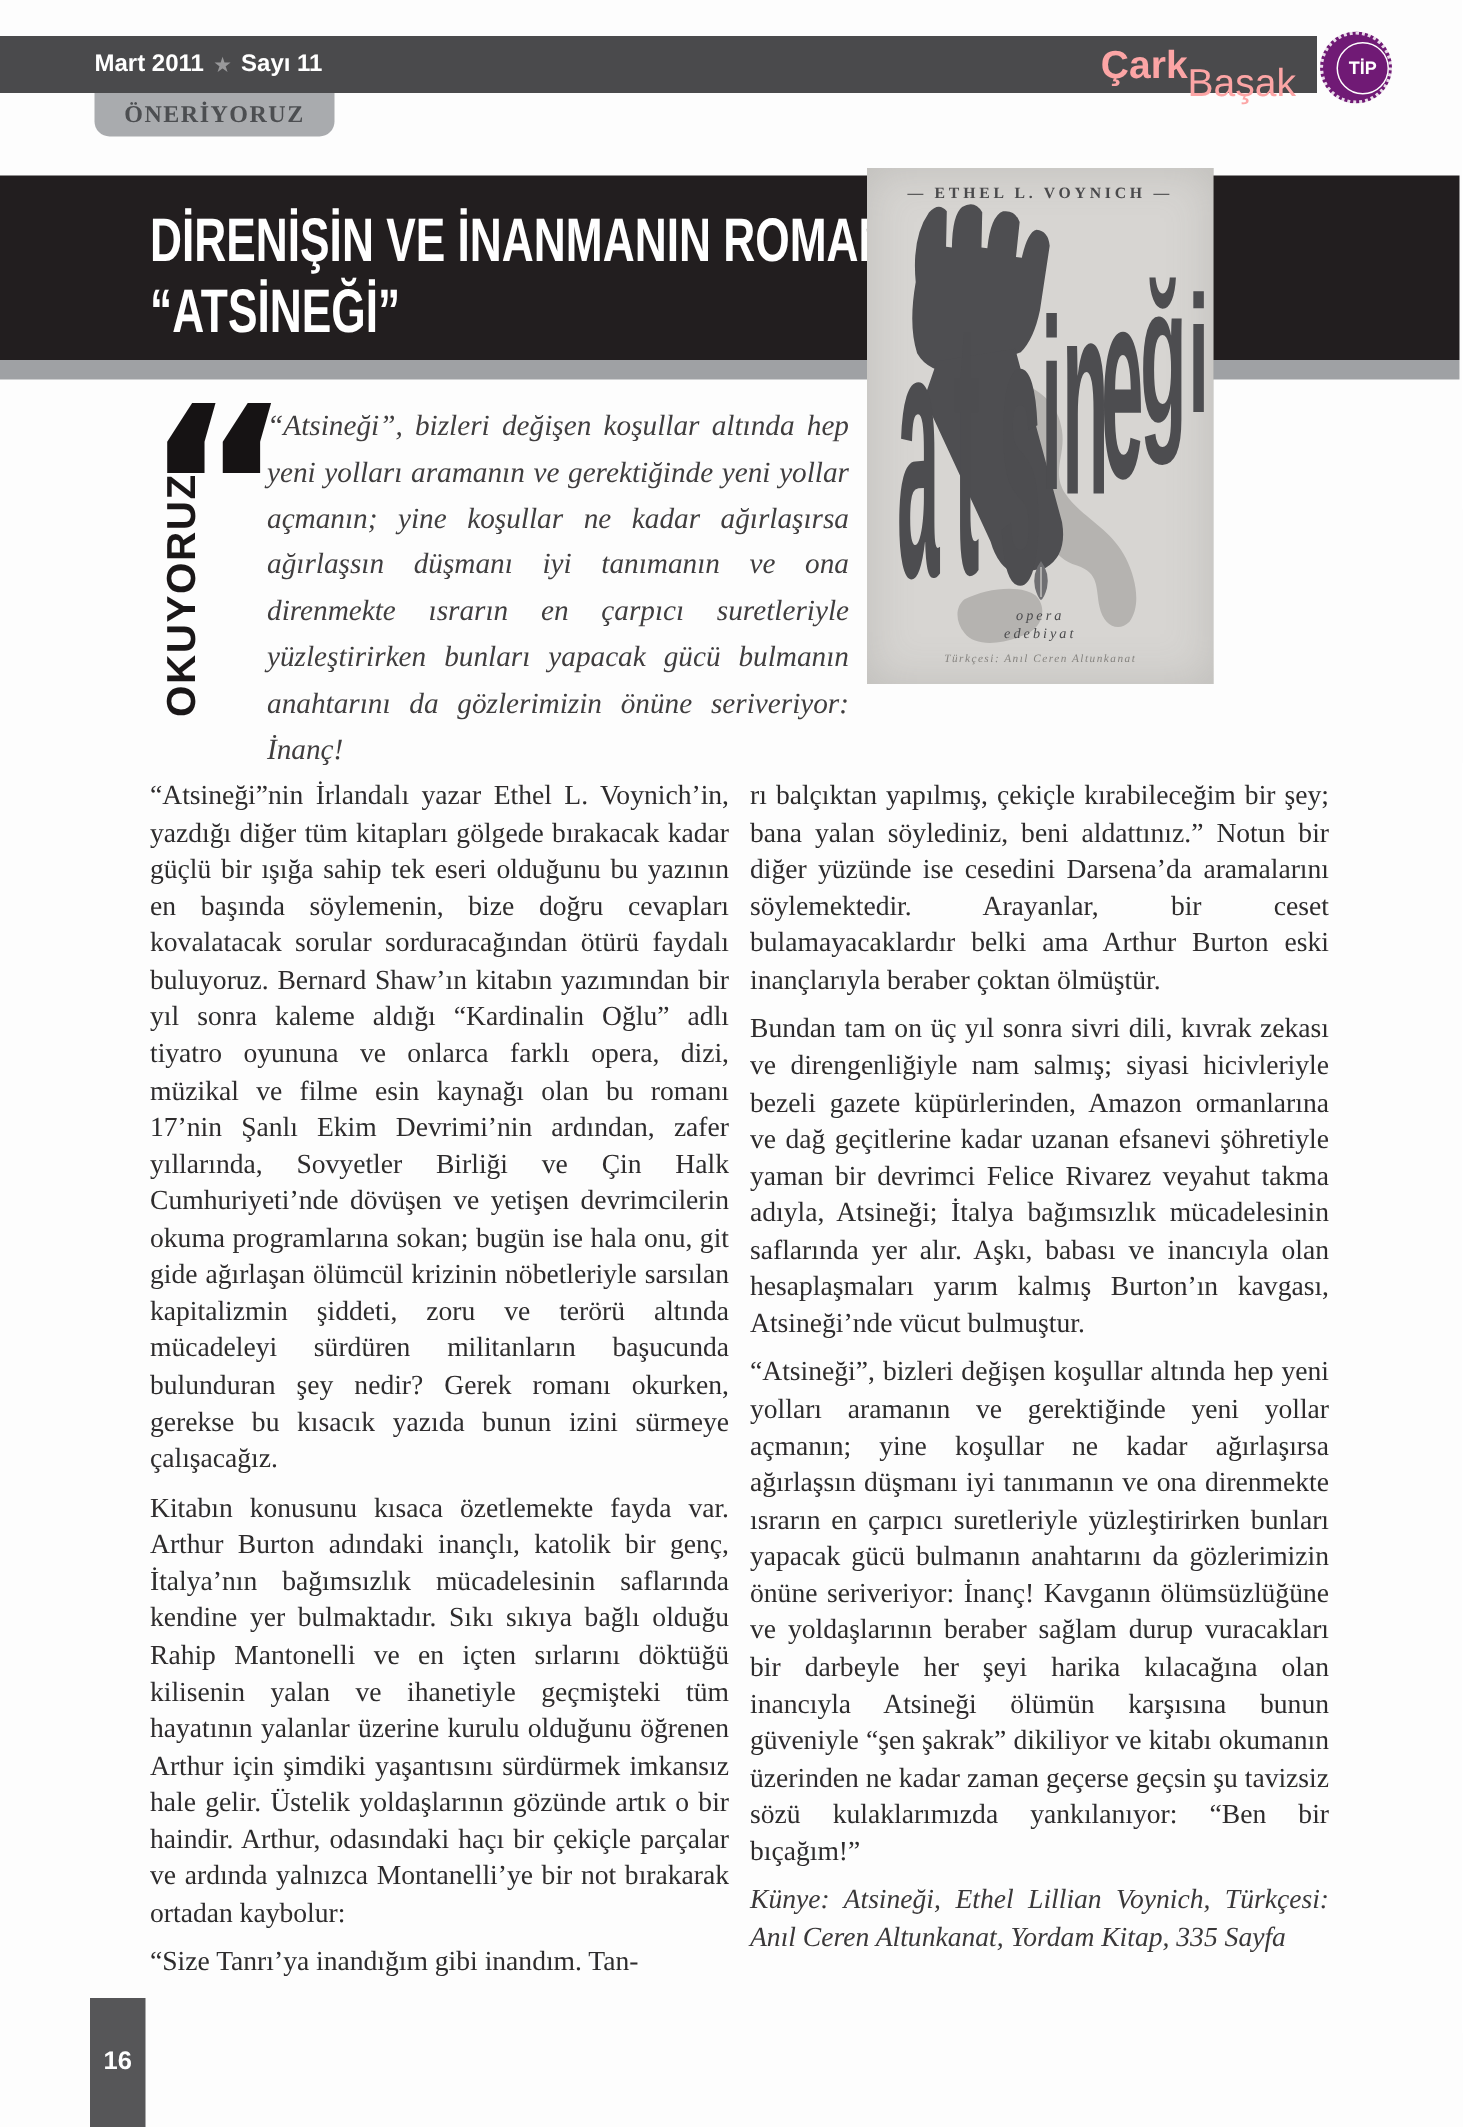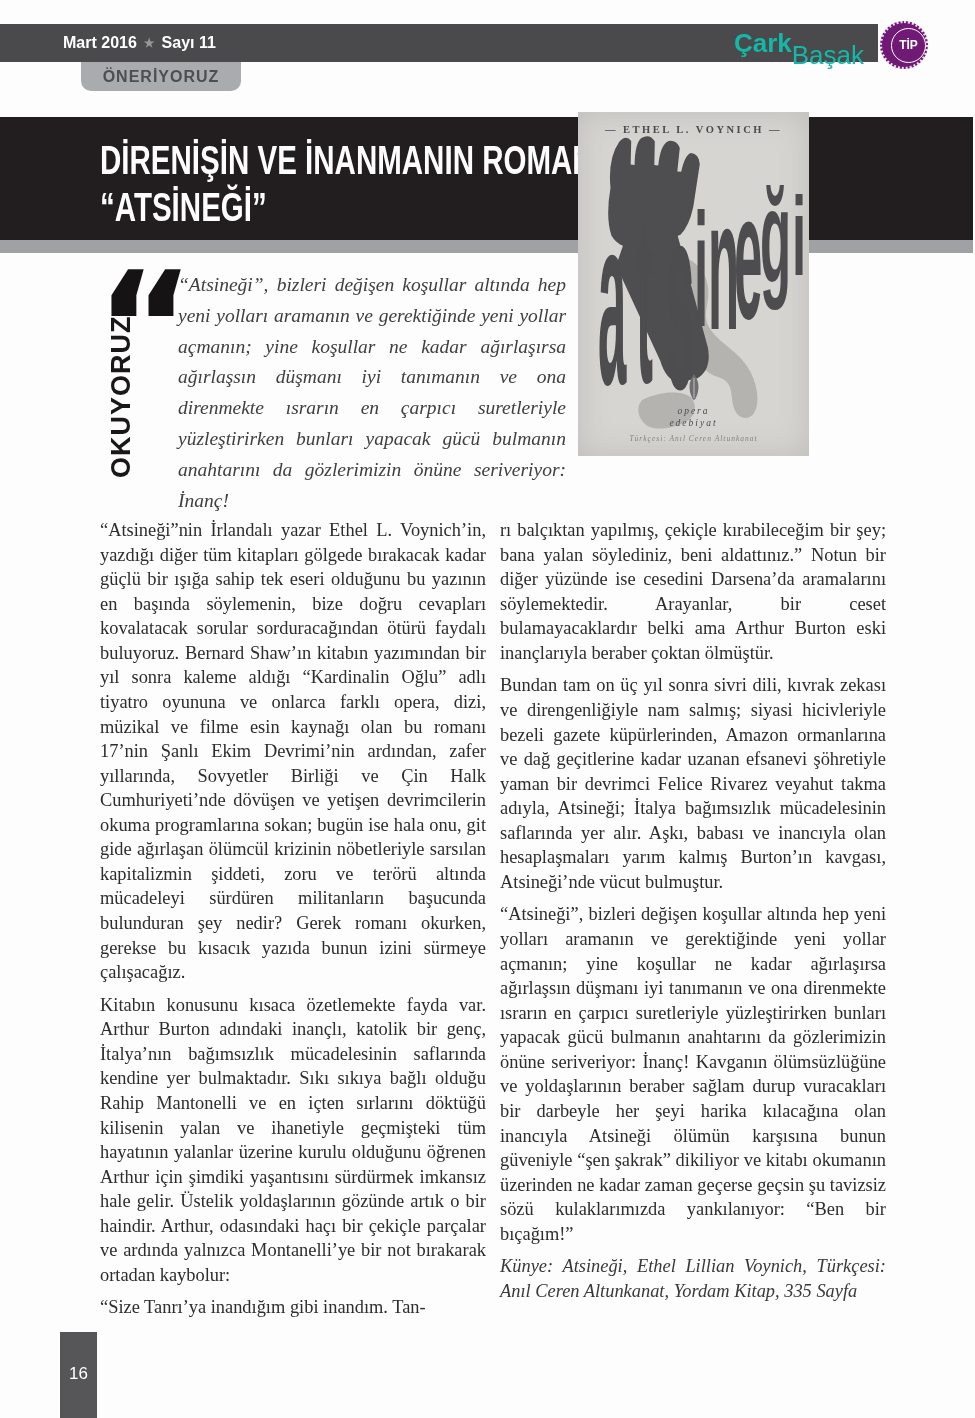--- a/index.html
+++ b/index.html
@@ -5,35 +5,35 @@
   html,body{margin:0;padding:0;background:#ffffff;}
   .page{position:relative;width:975px;height:1418px;background:#fdfdfd;overflow:hidden;
         font-family:"Liberation Serif",serif;}
 
   
   .topbar{position:absolute;left:0;top:24px;width:878px;height:38px;background:#4a4a4c;}
   .issue{position:absolute;left:63px;top:0;height:38px;display:flex;align-items:center;gap:7px;
          font-family:"Liberation Sans",sans-serif;font-weight:700;font-size:16px;color:#ffffff;}
   .issue .star{color:#98989a;font-size:12px;}
   .brand{position:absolute;right:14px;top:0;height:38px;display:flex;align-items:center;
-         font-family:"Liberation Sans",sans-serif;font-size:26px;color:#14b8a6;}
+         font-family:"Liberation Sans",sans-serif;font-size:26px;color:#fca5a5;}
   .brand b{font-weight:700;}
   .brand span.lt{font-weight:400;margin-top:24px;}
   .tiplogo{position:absolute;left:880px;top:21px;width:48px;height:48px;border-radius:50%;
            background:#701a75;border:2px dotted rgba(255,255,255,.85);box-sizing:border-box;
            display:flex;align-items:center;justify-content:flex-end;z-index:5;}
   .tiplogo .inner{width:33px;height:33px;border-radius:50%;border:1.5px solid #ffffff;
            display:flex;align-items:center;justify-content:center;
            font-family:"Liberation Sans",sans-serif;font-weight:700;font-size:12px;color:#ffffff;}
 
   
   .tab{position:absolute;left:63px;top:62px;width:160px;height:29px;background:#a9abae;
        border-radius:0 0 10px 10px;display:flex;align-items:center;justify-content:center;
-       font-family:Liberation Sans, sans-serif;font-weight:700;font-size:16px;
-       letter-spacing:1px;color:#4c4e51;margin-left:18px;}
+       font-family:Liberation Serif, serif;font-weight:700;font-size:16px;
+       letter-spacing:1px;color:#4c4e51;}
 
   
   .headline{position:absolute;left:0;top:117px;width:973px;height:123px;background:#221e1f;z-index:1;}
   .headline .hl{position:absolute;left:100px;color:#ffffff;
        font-family:"Liberation Sans",sans-serif;font-weight:700;font-size:41px;line-height:1;
        white-space:nowrap;transform:scaleX(.72);transform-origin:left center;letter-spacing:0px;}
   .hl1{top:23px;} .hl2{top:70px;}
   .graystrip{position:absolute;left:0;top:240px;width:973px;height:13px;background:#9fa1a4;z-index:1;}
 
   
@@ -63,31 +63,31 @@
   
   .body{position:absolute;left:100px;top:506px;width:786px;display:flex;gap:14px;}
   .col{width:386px;font-size:18.4px;line-height:1.335;color:#2e2c2d;text-align:justify;margin-top:12px;}
   .col p{margin:0 0 8px 0;}
   .col p:last-child{margin-bottom:0;}
   .colophon{font-style:italic;color:#3a3839;}
 
   
   .pagenum{position:absolute;left:60px;top:1332px;width:37px;height:86px;background:#565658;
          display:flex;justify-content:center;align-items:flex-start;
-         font-family:"Liberation Sans",sans-serif;font-weight:400;font-size:17px;color:#ffffff;}
+         font-family:"Liberation Sans",sans-serif;font-weight:700;font-size:17px;color:#ffffff;}
   .pagenum span{margin-top:32px;}
 </style>
 </head>
 <body>
 
 <div class="page">
 
   <div class="topbar">
     <div class="issue">
-      <span>Mart 2016</span>
+      <span>Mart 2011</span>
       <span class="star">★</span>
       <span>Sayı 11</span>
     </div>
     <div class="brand">
       <b>Çark</b>
         <span class="lt">Başak</span>
     </div>
   </div>
   <div class="tiplogo">
     <div class="inner">TİP</div>

